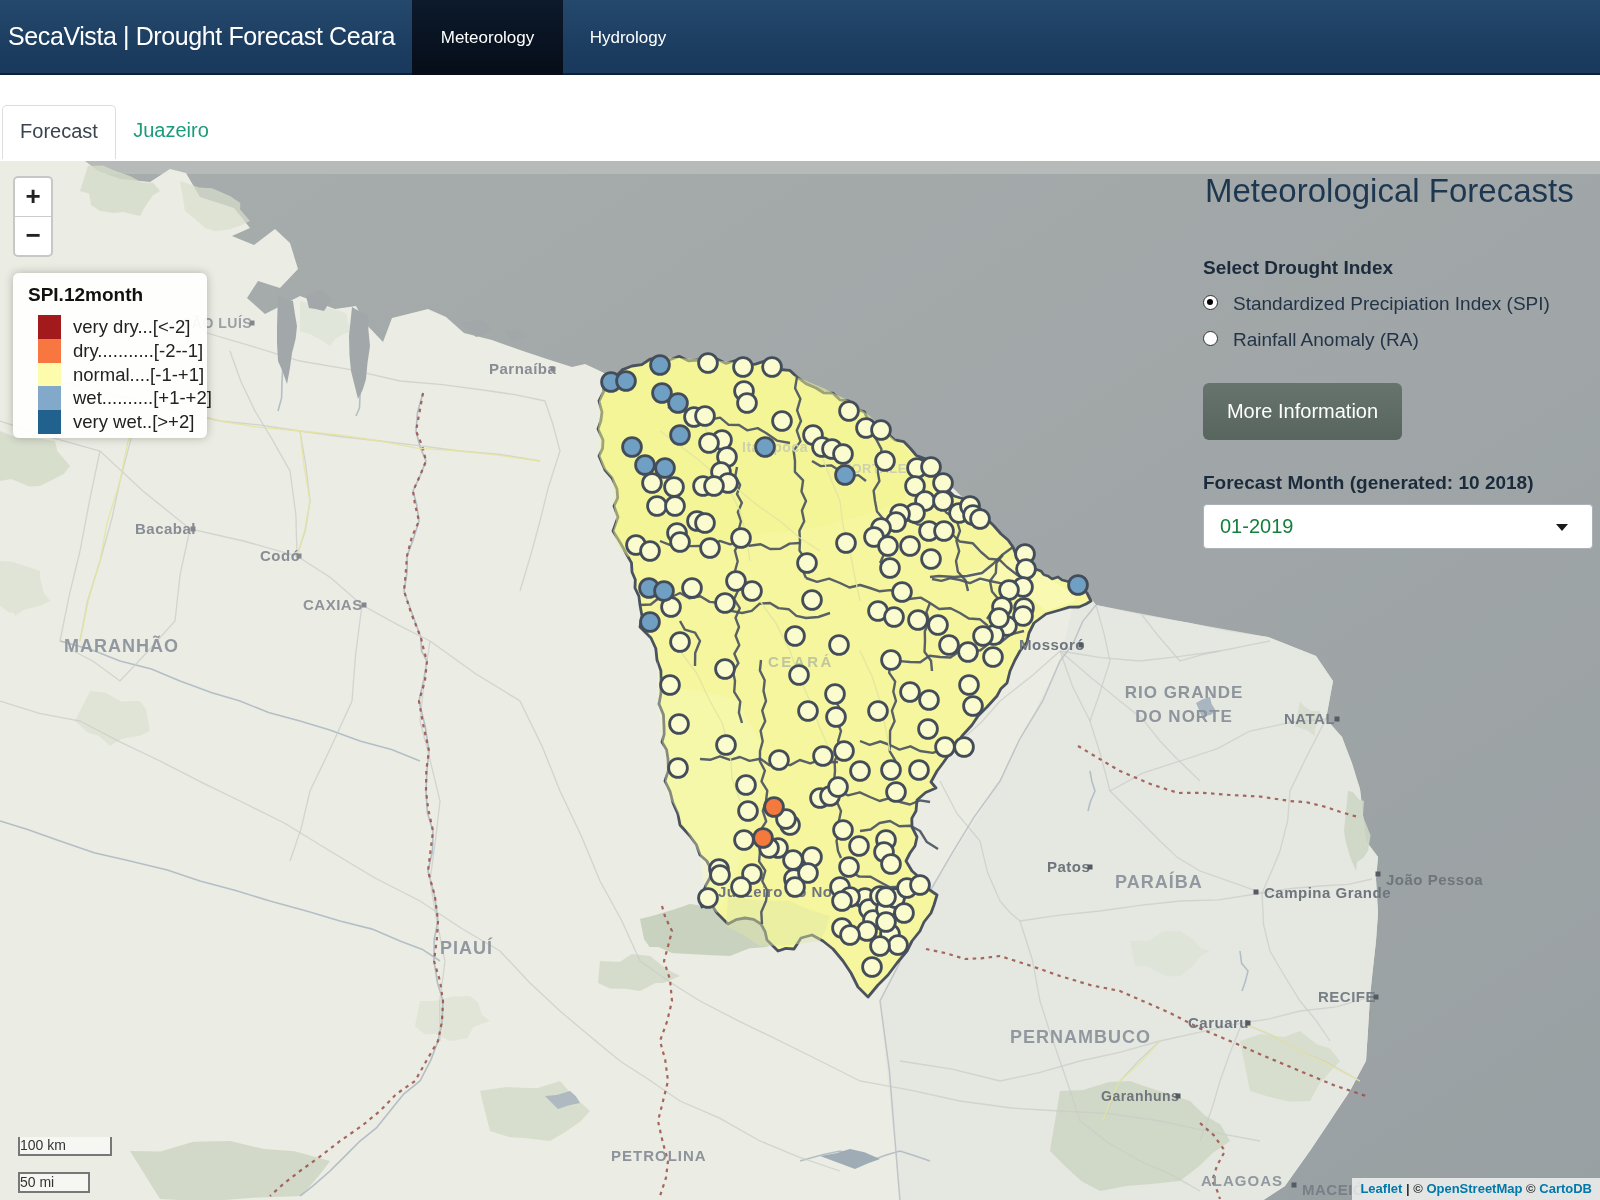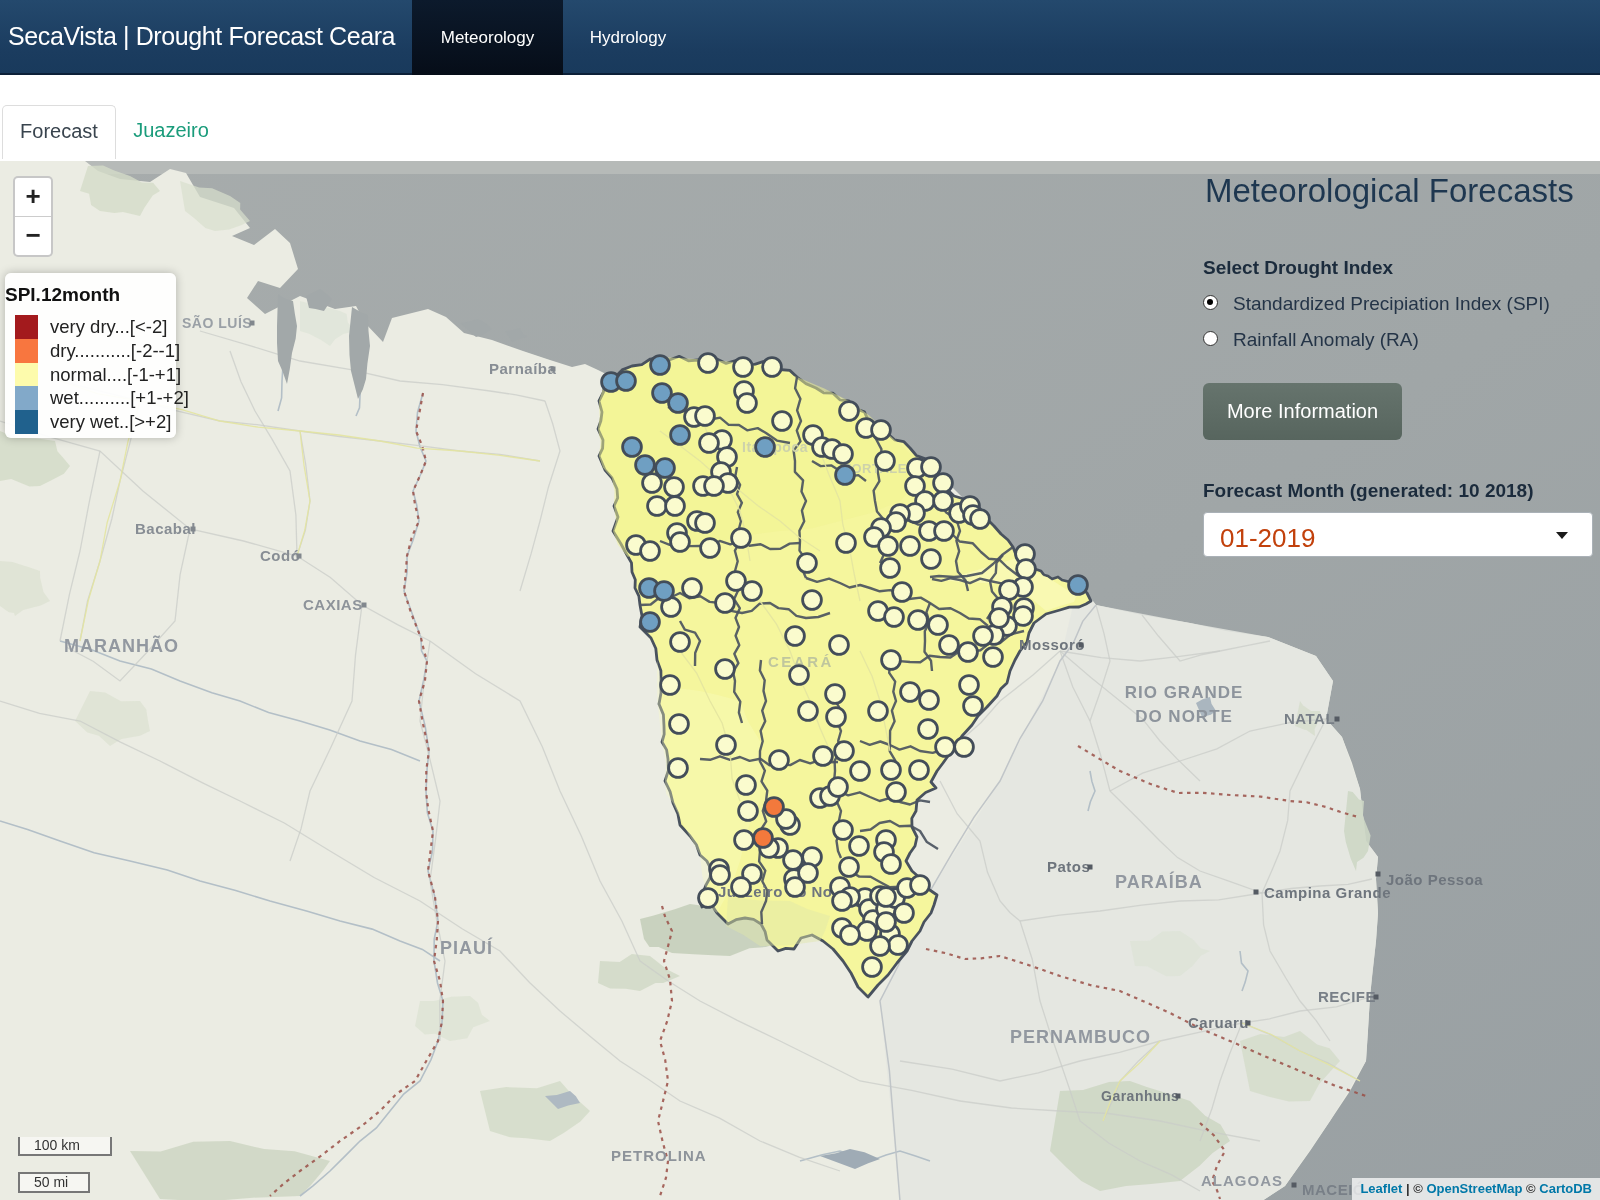--- a/index.html
+++ b/index.html
@@ -6,43 +6,43 @@
 #brand{position:absolute;left:8px;top:0;height:73px;line-height:73px;color:#fff;font-size:25px;letter-spacing:-0.4px}
 #navMet{position:absolute;left:412px;top:0;width:151px;height:75px;background:linear-gradient(180deg,#0c1a2c 0%,#060d18 100%);color:#fff;font-size:17px;text-align:center;line-height:75px}
 #navHyd{position:absolute;left:563px;top:0;width:130px;height:75px;color:#fff;font-size:17px;text-align:center;line-height:75px}
 #tabs{position:absolute;top:75px;left:0;width:1373px;height:86px;background:#fff}
 #tabF{position:absolute;left:2px;top:30px;width:112px;height:53px;background:#fff;border:1px solid #ddd;border-bottom:none;border-radius:5px 5px 0 0;text-align:center;line-height:50px;font-size:20px;color:#39444e}
 #tabH{position:absolute;left:116px;top:30px;width:110px;height:50px;text-align:center;line-height:50px;font-size:20px;color:#1a9c7b}
 #map{position:absolute;top:161px;left:0;width:1600px;height:1039px;overflow:hidden;background:#a2a8a9}
 #zoomctl{position:absolute;left:13px;top:15px;width:40px;height:81px;background:#fff;border:2px solid rgba(0,0,0,0.22);border-radius:5px;box-sizing:border-box}
 .zbtn{width:36px;height:38px;text-align:center;line-height:36px;font-size:26px;font-weight:bold;color:#222}
 #zoomctl .zbtn:first-child{border-bottom:1px solid #ccc}
-#legend{position:absolute;left:5px;top:112px;width:171px;height:165px;background:rgba(255,255,255,0.93);border-radius:6px;box-shadow:0 0 10px rgba(0,0,0,0.25);box-sizing:border-box;padding:11px 0 0 0}
+#legend{position:absolute;left:13px;top:112px;width:194px;height:165px;background:rgba(255,255,255,0.93);border-radius:6px;box-shadow:0 0 10px rgba(0,0,0,0.25);box-sizing:border-box;padding:11px 0 0 15px}
 #legend .ttl{font-size:19px;font-weight:bold;color:#111;margin-bottom:9px}
 .lrow{height:23.8px;position:relative}
 .sw{position:absolute;left:10px;top:0;width:23px;height:23.8px}
 .ltx{position:absolute;left:45px;top:1px;font-size:18.5px;color:#222;white-space:nowrap}
 #scalebar{position:absolute;left:18px;bottom:7px}
-.sline{border:2px solid #777;border-top:none;background:rgba(255,255,255,0.55);color:#333;font-size:14px;line-height:17px;padding:0 14px;box-sizing:border-box;white-space:nowrap}
+.sline{border:2px solid #777;border-top:none;background:rgba(255,255,255,0.55);color:#333;font-size:14px;line-height:17px;padding:0 0;box-sizing:border-box;white-space:nowrap}
 .sline.mi{border-top:2px solid #777;margin-top:16px;width:72px}
 .sline.km{width:94px}
 #attrib{position:absolute;right:0;bottom:0;background:rgba(255,255,255,0.72);padding:3px 8px 4px 8px;font-size:13px;font-weight:bold;color:#333}
 #attrib span{color:#0078A8}
 #panel{position:absolute;left:1203px;top:11px;width:392px}
 #panel h1{font-size:33px;font-weight:normal;color:#1e3750;margin:0 0 0 2px;letter-spacing:0}
 .plabel{font-size:19px;font-weight:bold;color:#1b2b3c}
 #sdi{margin-top:47px}
 .radio{position:relative;margin-top:14px;height:22px}
 .rc{position:absolute;left:0;top:2px;width:15px;height:15px;border-radius:50%;background:#fff;border:1.5px solid #333;box-sizing:border-box}
 .rc.on::after{content:"";position:absolute;left:3px;top:3px;width:6px;height:6px;border-radius:50%;background:#000}
 .rtx{position:absolute;left:30px;top:0;font-size:19px;color:#243447}
 #moreinfo{margin-top:32px;width:199px;height:57px;background:linear-gradient(180deg,#66746d 0%,#57655e 100%);border-radius:6px;color:#fff;font-size:20px;text-align:center;line-height:57px}
-#fmonth{margin-top:40px}
+#fmonth{margin-top:32px}
 #selbox{margin-top:10px;width:390px;height:45px;background:#fff;border:1px solid #aab1b7;border-radius:4px;box-sizing:border-box;position:relative}
-#selbox .val{position:absolute;left:16px;top:10px;font-size:26px;color:#c2410c}
+#selbox .val{position:absolute;left:16px;top:10px;font-size:20px;color:#15803d}
 #selbox .caret{position:absolute;right:24px;top:19px;width:0;height:0;border-left:6.5px solid transparent;border-right:6.5px solid transparent;border-top:7.5px solid #1a1a1a}
 </style></head>
 <body>
 <div id="map">
 <svg width="1600" height="1040" viewBox="0 0 1600 1040" style="position:absolute;top:0;left:0">
 <defs>
         <linearGradient id="og" x1="0" y1="0" x2="1" y2="1">
           <stop offset="0" stop-color="#a7acac"></stop>
           <stop offset="0.55" stop-color="#a0a6a7"></stop>
           <stop offset="1" stop-color="#99a0a3"></stop>

